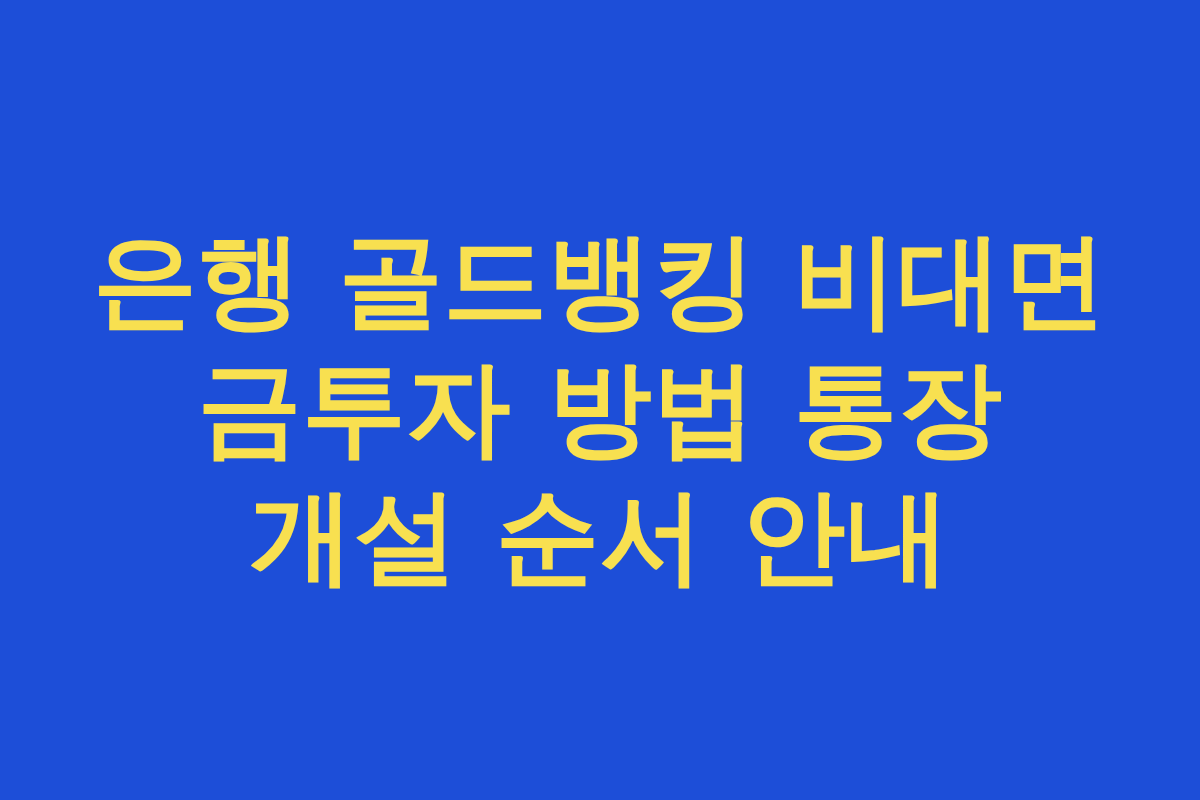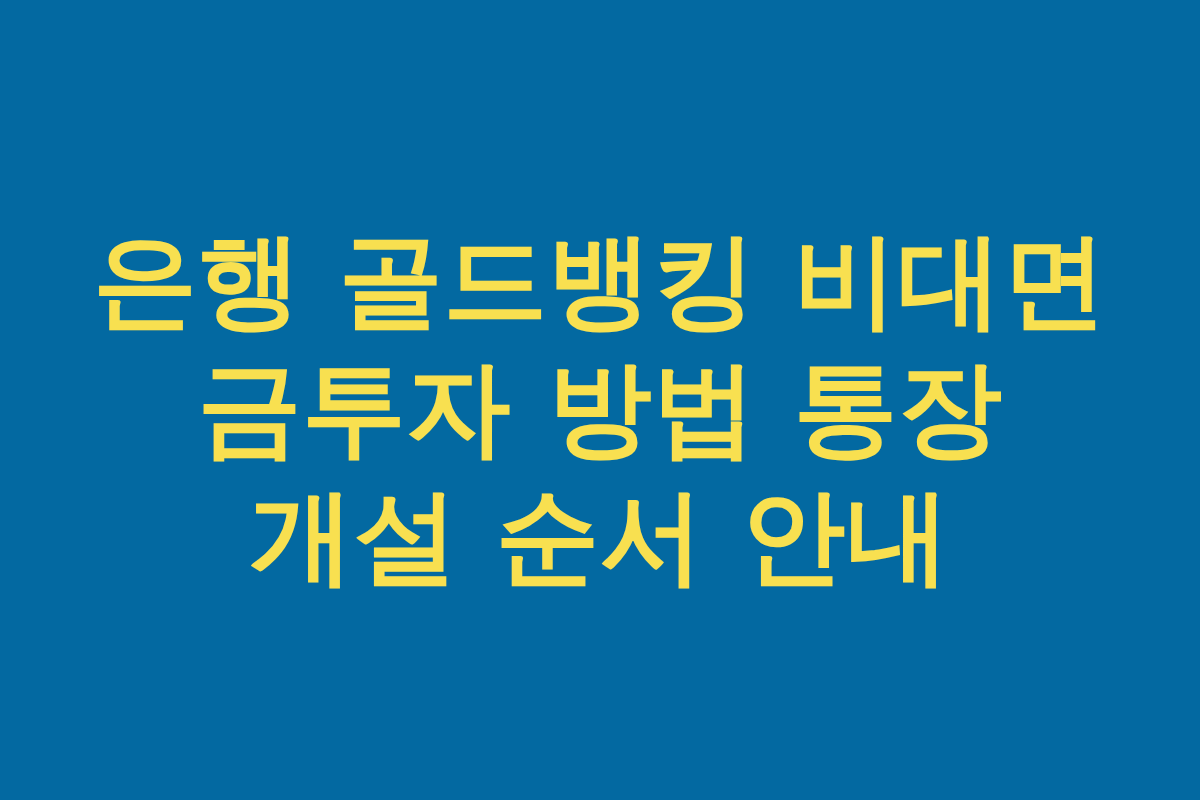--- a/index.html
+++ b/index.html
@@ -16,21 +16,21 @@
   }
 
   .banner {
     position: relative;
     box-sizing: border-box;
     width: 1200px;
     height: 800px;
     display: flex;
     align-items: center;
     justify-content: center;
-    background-color: #0369a1;
+    background-color: #1d4ed8;
   }
 
   .headline-block {
     box-sizing: border-box;
     width: 1060px;
     padding: 0 8px;
     margin-top: 16px;
     text-align: center;
   }
 

